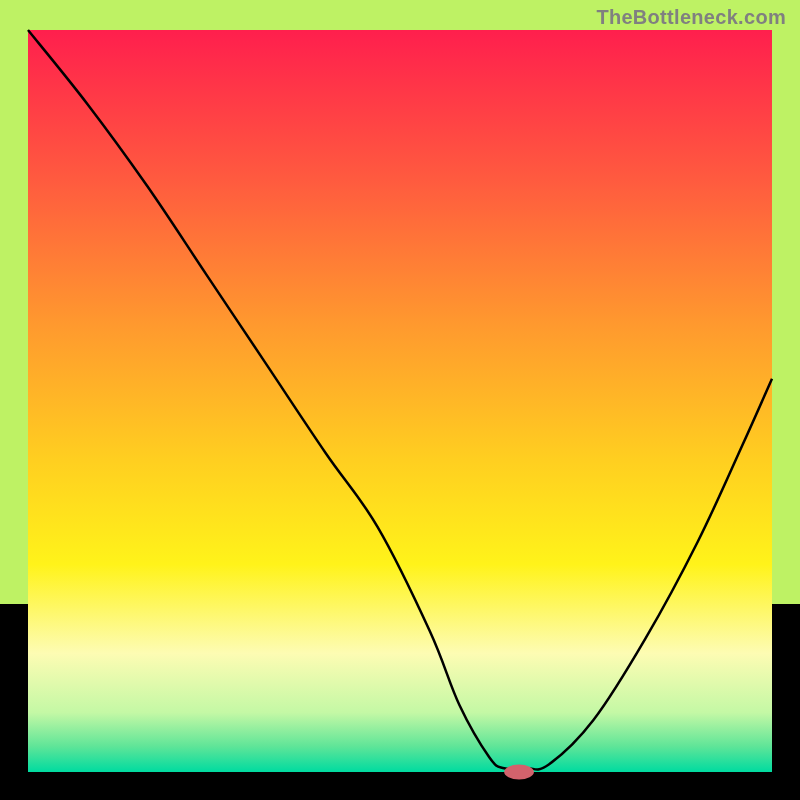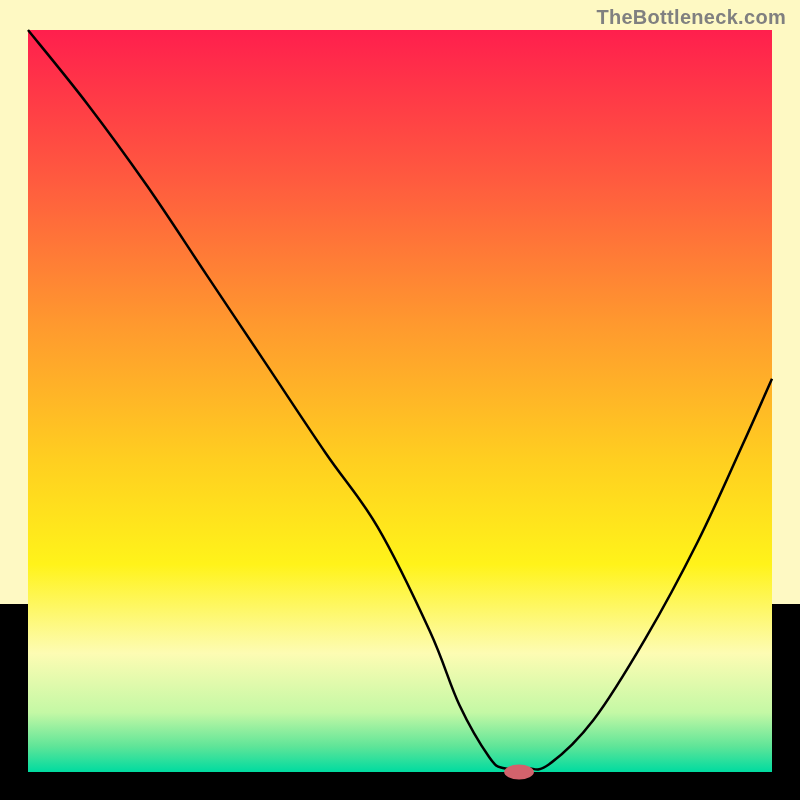--- a/index.html
+++ b/index.html
@@ -7,21 +7,21 @@
     padding: 0;
     width: 800px;
     height: 800px;
     background: #000;
     overflow: hidden;
   }
   .stage {
     position: relative;
     width: 800px;
     height: 604px;
-    background: #fef9c3;
+    background: #bef264;
   }
   .watermark {
     position: absolute;
     top: 6px;
     right: 14px;
     color: #808080;
     font-family: Arial, Helvetica, sans-serif;
     font-size: 20px;
     font-weight: 700;
     letter-spacing: 0.3px;

